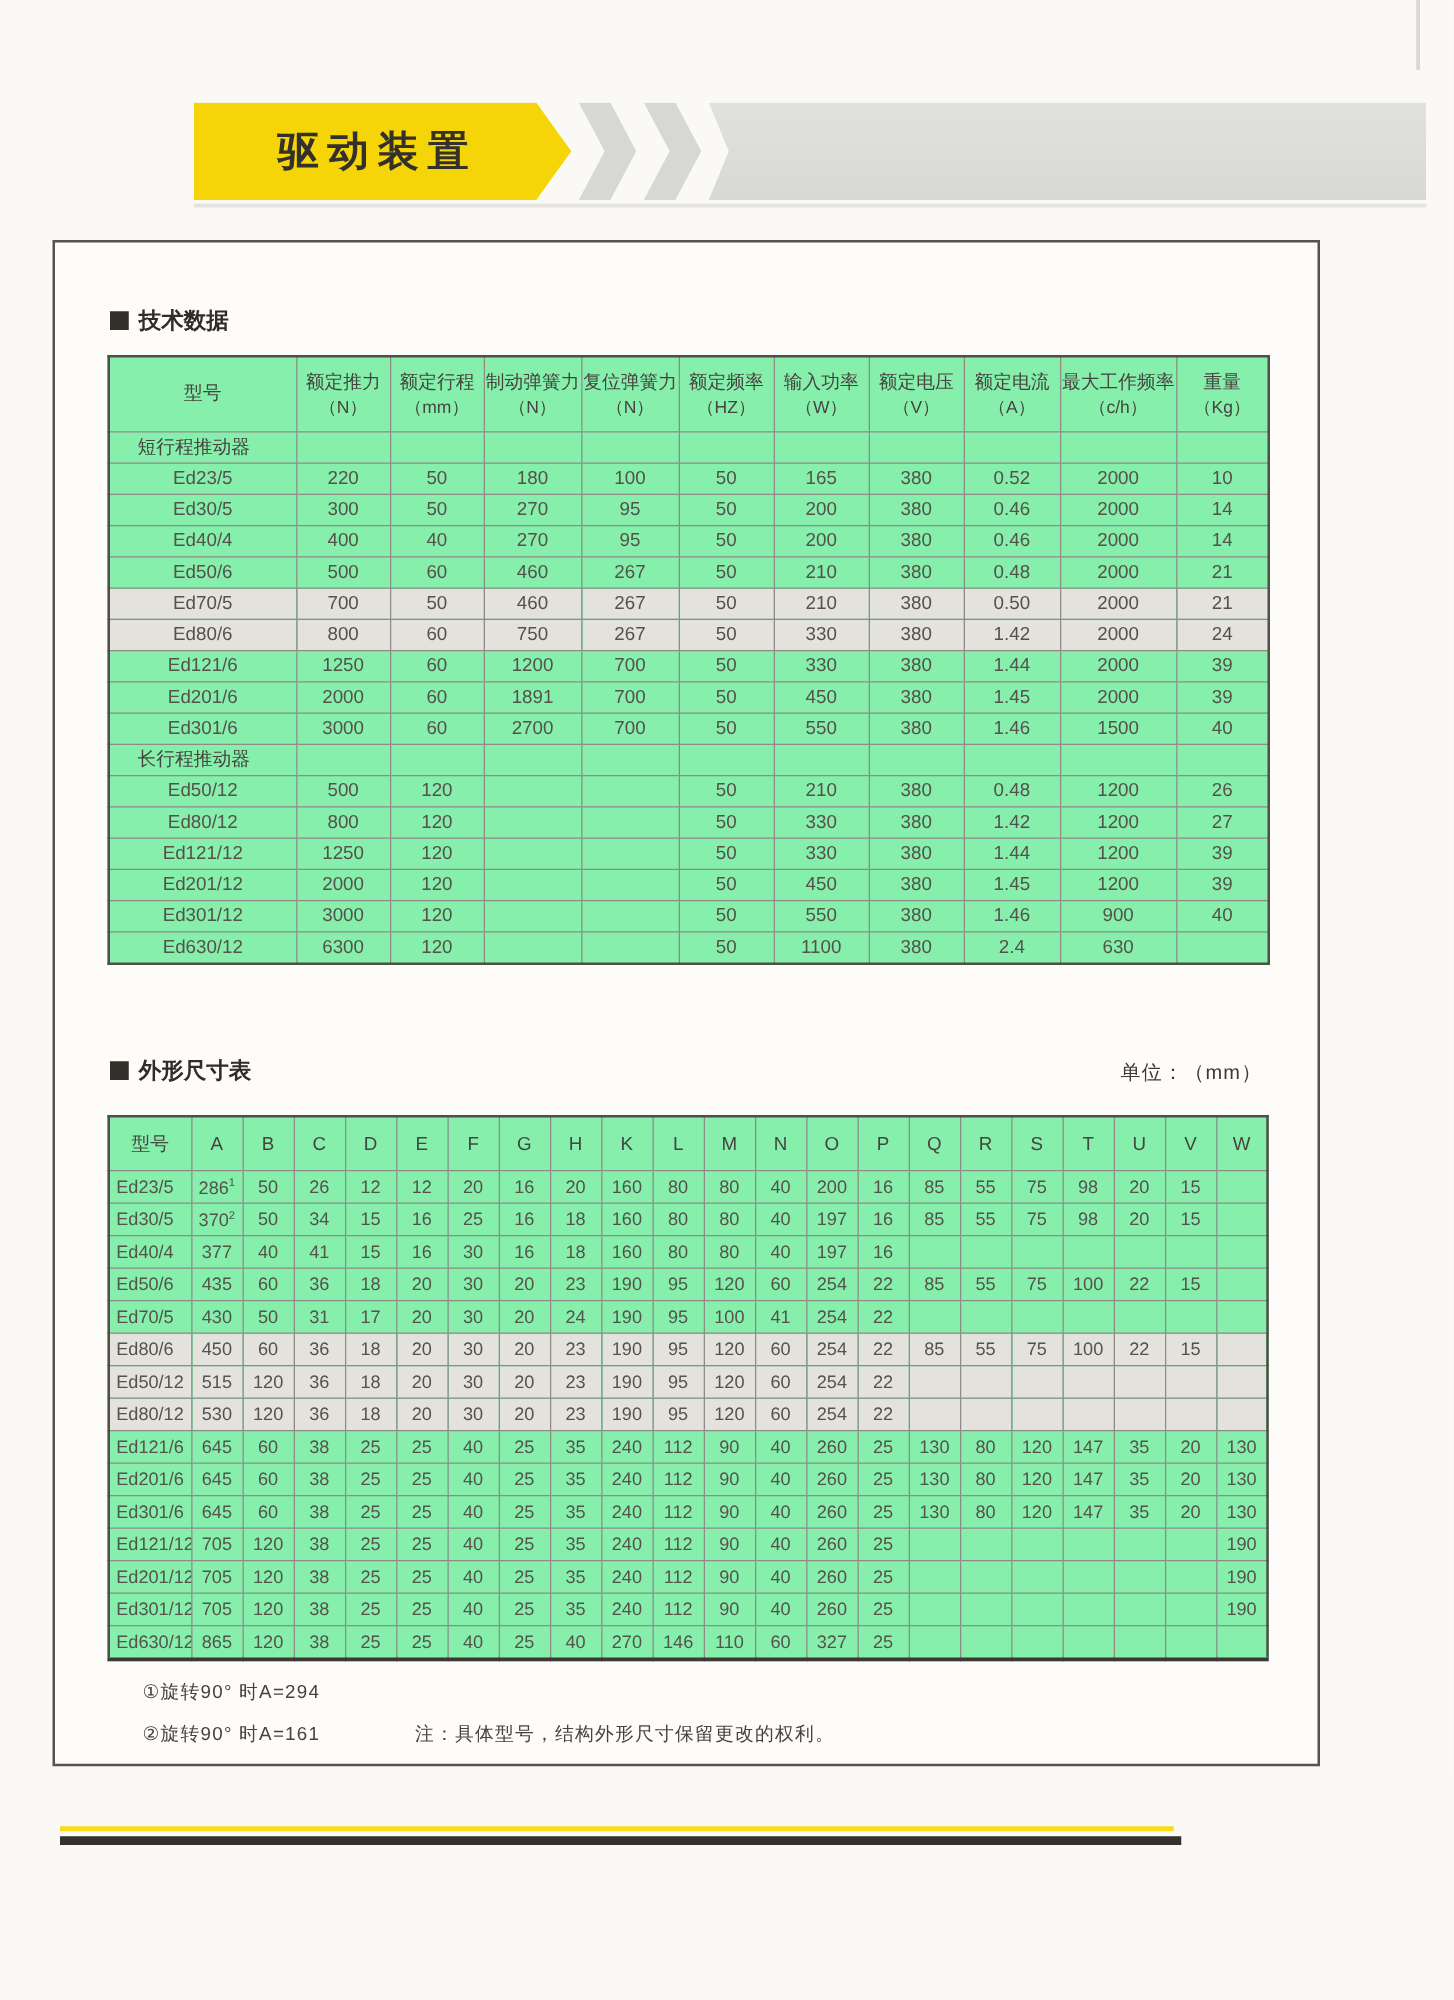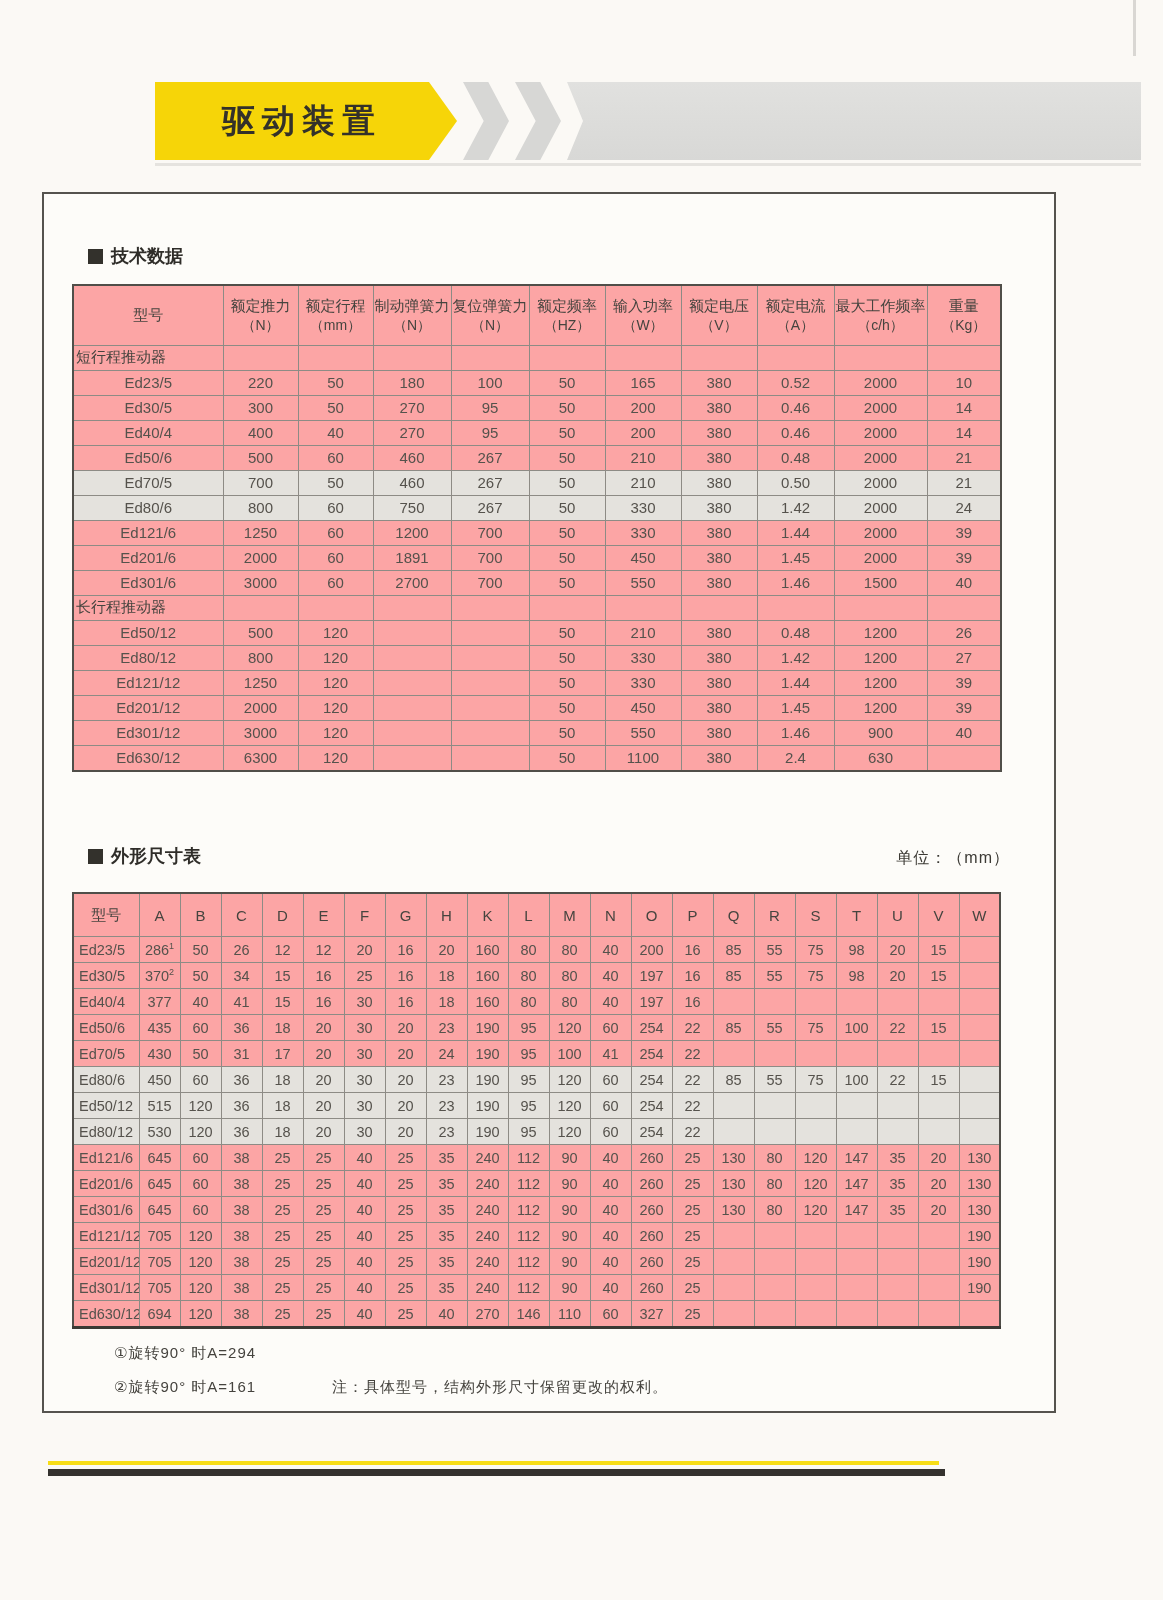--- a/index.html
+++ b/index.html
@@ -61,39 +61,39 @@
   }
   .title-tech{top:50px;left:44px;text-align:center;}
   .title-dims{top:650px;left:44px;text-align:center;}
   .unit-label{
     position:absolute;top:654px;right:44px;
     font-size:16px;color:#3c3a35;letter-spacing:1px;
   }
   
   table{
     border-collapse:collapse;table-layout:fixed;
-    position:absolute;left:28px;
-    background:#fca5a5;
+    position:absolute;left:42px;
+    background:#86efac;
   }
   .tech-table{top:90px;width:928px;border:2px solid #504e49;}
   .dim-table{top:698px;width:927px;border:2px solid #504e49;border-bottom:3px solid #3b3935;}
   td,th{
     border:1px solid #8d8b85;
     text-align:center;vertical-align:middle;
     overflow:hidden;white-space:nowrap;
     font-weight:400;
     color:#55524c;
     padding:0;
   }
   .tech-table th{height:29px;font-size:15px;color:#46443f;}
   .tech-table thead tr{height:60px;}
   .tech-table th .lbl{line-height:1.35;}
   .tech-table th .unit{line-height:1.3;font-size:14px;}
   .tech-table td{height:24px;font-size:15px;}
-  .tech-table .section-cell{text-align:left;padding-left:2px;font-size:15px;color:#46443f;}
+  .tech-table .section-cell{text-align:left;padding-left:22px;font-size:15px;color:#46443f;}
   .dim-table th{height:42px;font-size:15px;color:#46443f;}
   .dim-table td{height:25px;font-size:14.5px;}
   .dim-table .model-cell{text-align:left;padding-left:5px;}
   tr.shaded td{background:#e4e2dd;}
   sup{font-size:9px;color:#55524c;}
   
   .footnote{
     position:absolute;font-size:15px;color:#45433e;letter-spacing:1px;
   }
   .fn1{top:1150px;left:70px;}
@@ -802,21 +802,21 @@
             <td></td>
             <td></td>
             <td></td>
             <td></td>
             <td></td>
             <td></td>
             <td>190</td>
           </tr>
           <tr>
             <td class="model-cell">Ed630/12</td>
-            <td>694</td>
+            <td>865</td>
             <td>120</td>
             <td>38</td>
             <td>25</td>
             <td>25</td>
             <td>40</td>
             <td>25</td>
             <td>40</td>
             <td>270</td>
             <td>146</td>
             <td>110</td>

